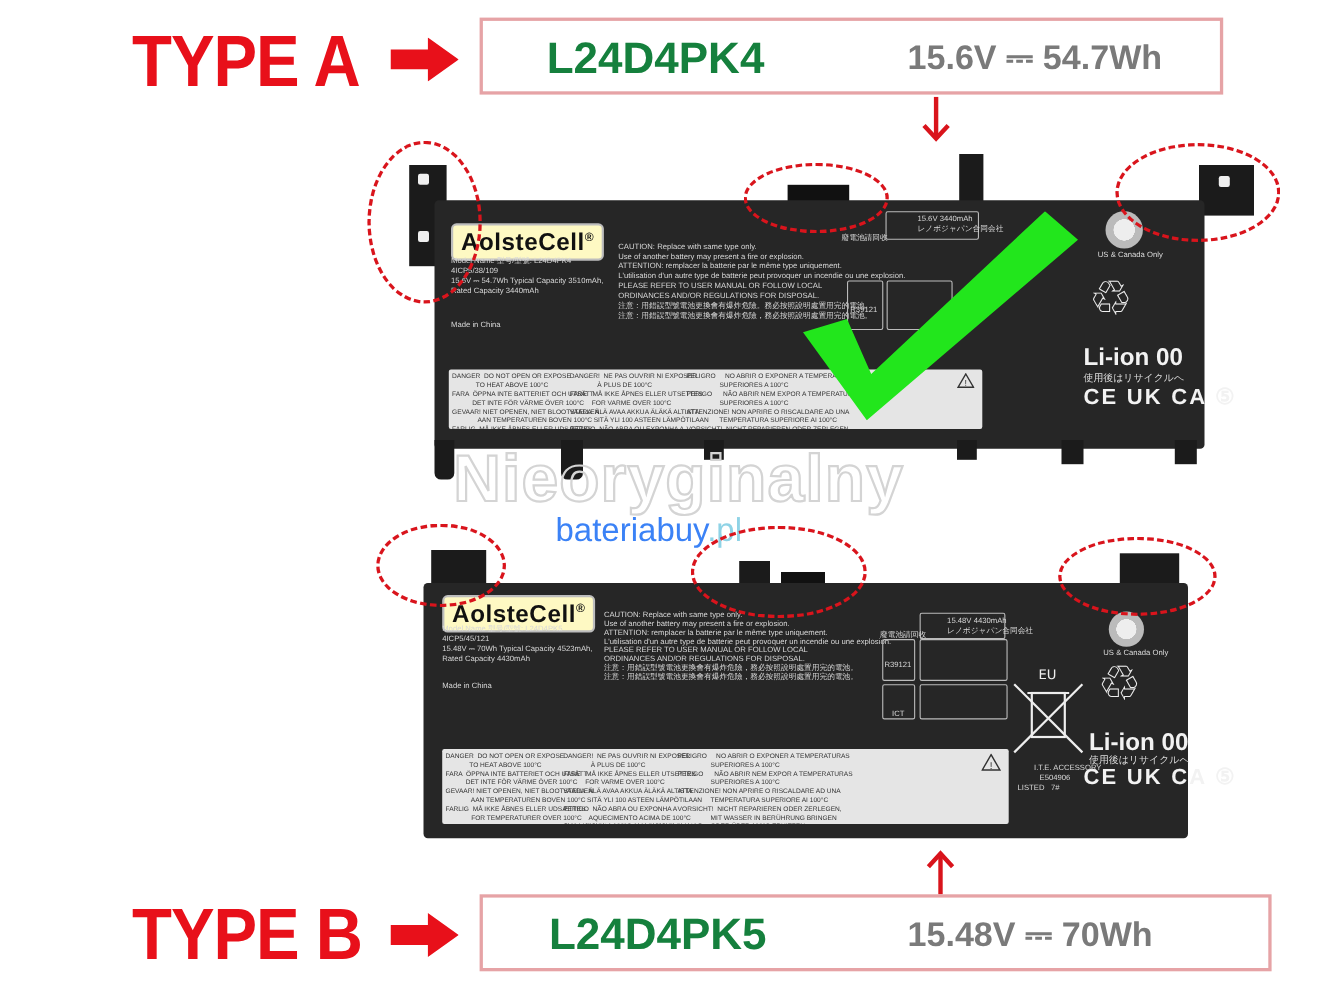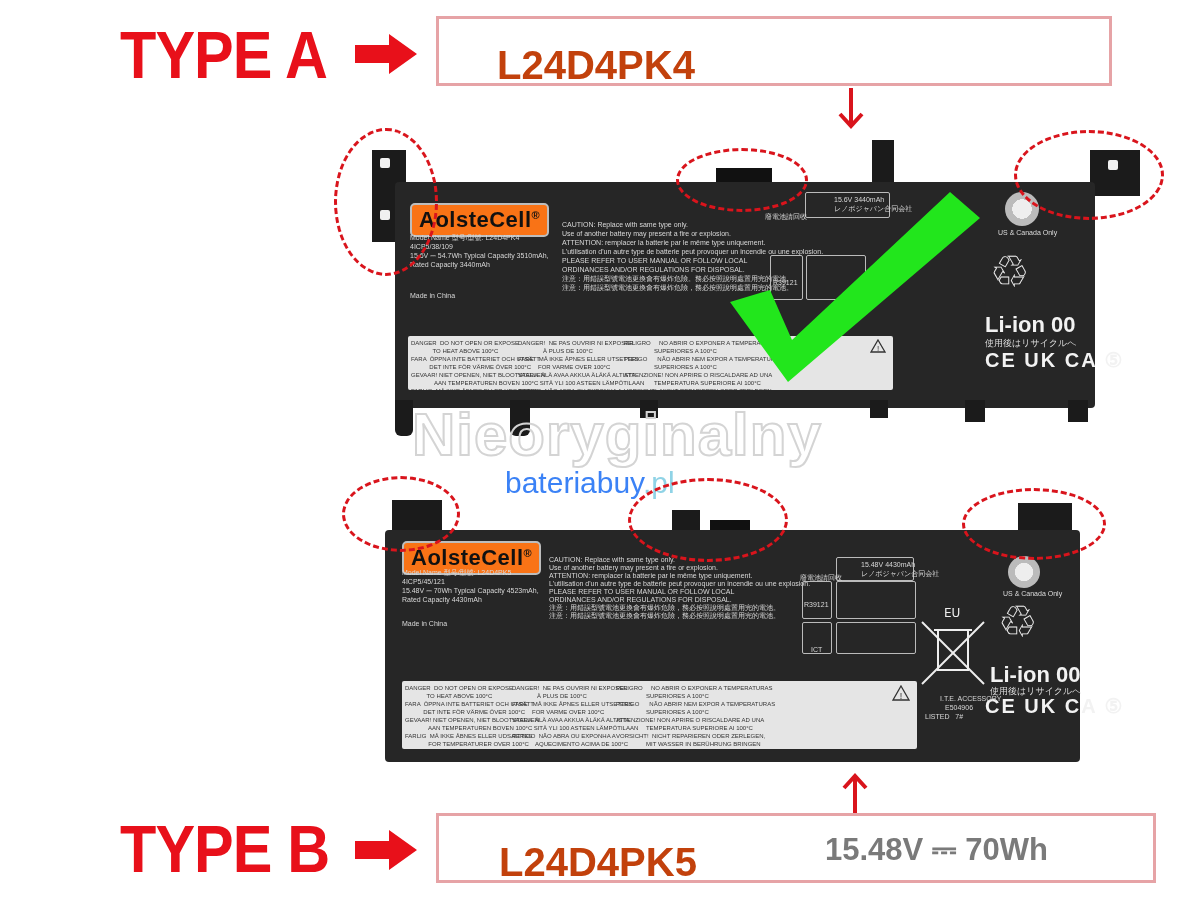--- a/index.html
+++ b/index.html
@@ -10,37 +10,36 @@
     position: absolute; color: #e8101a; font-weight: bold;
     font-family: "Liberation Sans", sans-serif;
     font-size: 66px; letter-spacing: -1px; line-height: 1;
     transform: scaleX(0.9); transform-origin: left center;
   }
   .big-arrow { position: absolute; width: 62px; height: 40px; }
   .model-box {
     position: absolute; border: 3px solid #e6a3a6; background: #fff;
   }
   .model-code {
-    position: absolute; color: #c2410c; font-weight: bold; font-size: 40px;
-    font-family: "Liberation Sans", sans-serif;
-    margin-top: 12px;
+    position: absolute; color: #15803d; font-weight: bold; font-size: 40px;
+    font-family: "Liberation Sans", sans-serif;
   }
   .model-spec {
     position: absolute; color: #7a7a7a; font-weight: bold; font-size: 31px;
     font-family: "Liberation Sans", sans-serif;
   }
   .small-arrow { position: absolute; width: 26px; height: 42px; }
 
   .battery {
     position: absolute; background: #262626; border-radius: 4px;
   }
   .tab { position: absolute; background: #1b1b1b; }
   .hole { position: absolute; background: #f0f0f0; border-radius: 2px; }
   .brand {
-    position: absolute; background: #f97316; border: 2px solid #bdbdbd; border-radius: 5px;
+    position: absolute; background: #fef9c3; border: 2px solid #bdbdbd; border-radius: 5px;
     color: #111; font-weight: bold; font-size: 22px; padding: 2px 7px;
     font-family: "Liberation Sans", sans-serif; letter-spacing: 0.5px;
   }
   .brand sup { font-size: 11px; }
   .tiny { position: absolute; color: #d8d8d8; font-size: 7px; line-height: 9px; white-space: pre; font-family: "Liberation Sans", sans-serif; }
   .warn-label {
     position: absolute; background: #e5e5e5; border-radius: 2px;
     color: #333; font-size: 6px; line-height: 8px; overflow: hidden;
     font-family: "Liberation Sans", sans-serif;
   }
@@ -62,20 +61,21 @@
 </style>
 </head>
 <body>
 
 <div class="type-label" style="left:120px; top:22px;">TYPE A</div>
 <svg class="big-arrow" style="left:355px; top:34px;" viewBox="0 0 62 40">
   <polygon points="0,11 34,11 34,0 62,20 34,40 34,29 0,29" fill="#e8101a"></polygon>
 </svg>
 <div class="model-box" style="left:436px; top:16px; width:676px; height:70px;">
   <div class="model-code" style="left:58px; top:12px;">L24D4PK4</div>
+  <div class="model-spec" style="left:386px; top:16px;">15.6V ⎓ 54.7Wh</div>
 </div>
 <svg class="small-arrow" style="left:838px; top:88px;" viewBox="0 0 26 42">
   <line x1="13" y1="0" x2="13" y2="38" stroke="#d9141c" stroke-width="4"></line>
   <polyline points="2,26 13,38 24,26" fill="none" stroke="#d9141c" stroke-width="4"></polyline>
 </svg>
 
 <div>
 
   <div class="tab" style="left:372px; top:150px; width:34px; height:92px;"></div>
   <div class="hole" style="left:380px; top:158px; width:10px; height:10px;"></div>

